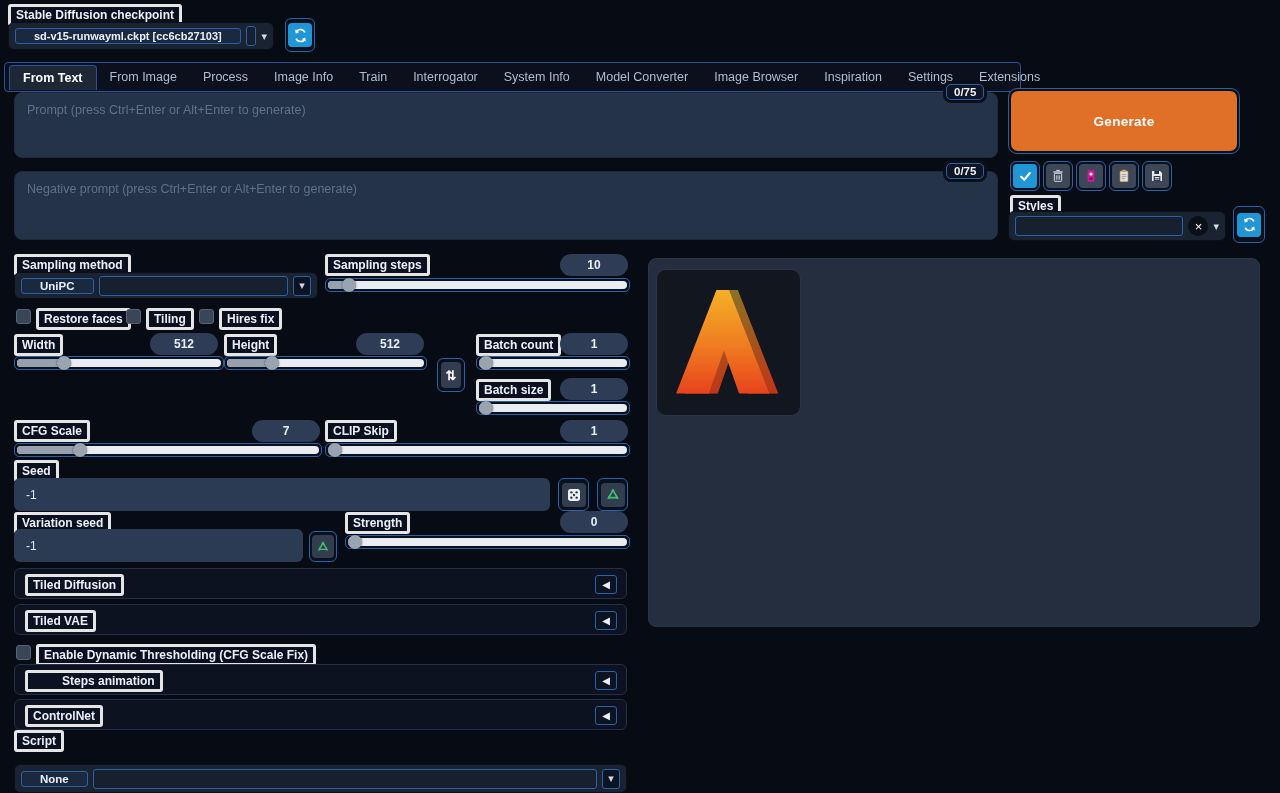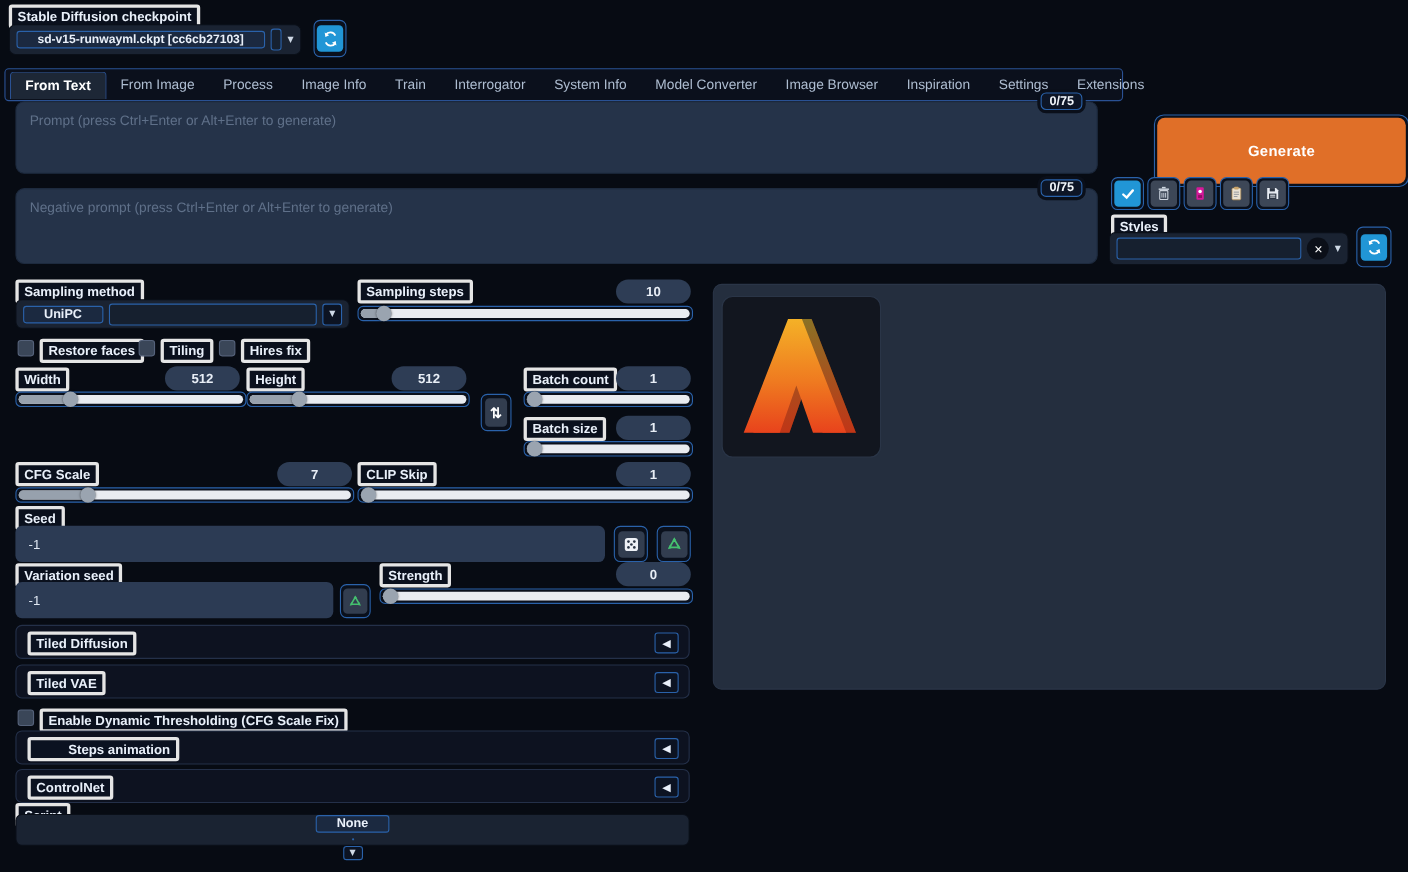--- a/index.html
+++ b/index.html
@@ -260,29 +260,29 @@
   <div class="accrow abs" style="left:14px;top:664px;width:613px;height:31px;">
     <span class="lbl abs" style="left:10px;top:5px;padding-left:34px;">Steps animation</span>
     <span class="accarrow">◀</span>
   </div>
   <div class="accrow abs" style="left:14px;top:699px;width:613px;height:31px;">
     <span class="lbl abs" style="left:10px;top:5px;">ControlNet</span>
     <span class="accarrow">◀</span>
   </div>
 
   <span class="lbl abs" style="left:14px;top:730px;">Script</span>
-  <div class="selbox abs" style="left:14px;top:740px;width:613px;height:29px;flex-direction:column;">
+  <div class="selbox abs" style="left:14px;top:764px;width:613px;height:29px;">
     <span class="chip">None</span>
     <span class="seltext"></span>
     <span class="arrowbox">
         <span class="arrow">▾</span>
       </span>
   </div>
 
-  <div class="genframe abs" style="left:1008px;top:104px;width:232px;height:66px;margin-left:41px;">
+  <div class="genframe abs" style="left:1008px;top:88px;width:232px;height:66px;">
     <button class="genbtn">Generate</button>
   </div>
 
   <div class="iconframe abs" style="left:1010px;top:161px;width:30px;height:30px;">
     <span class="iconinner blue">
       <svg width="15" height="15" viewBox="0 0 24 24">
         <polyline points="5,12.5 10,17 19,6.5" fill="none" stroke="#fff" stroke-width="3.4" stroke-linecap="round"></polyline>
       </svg>
     </span>
   </div>

